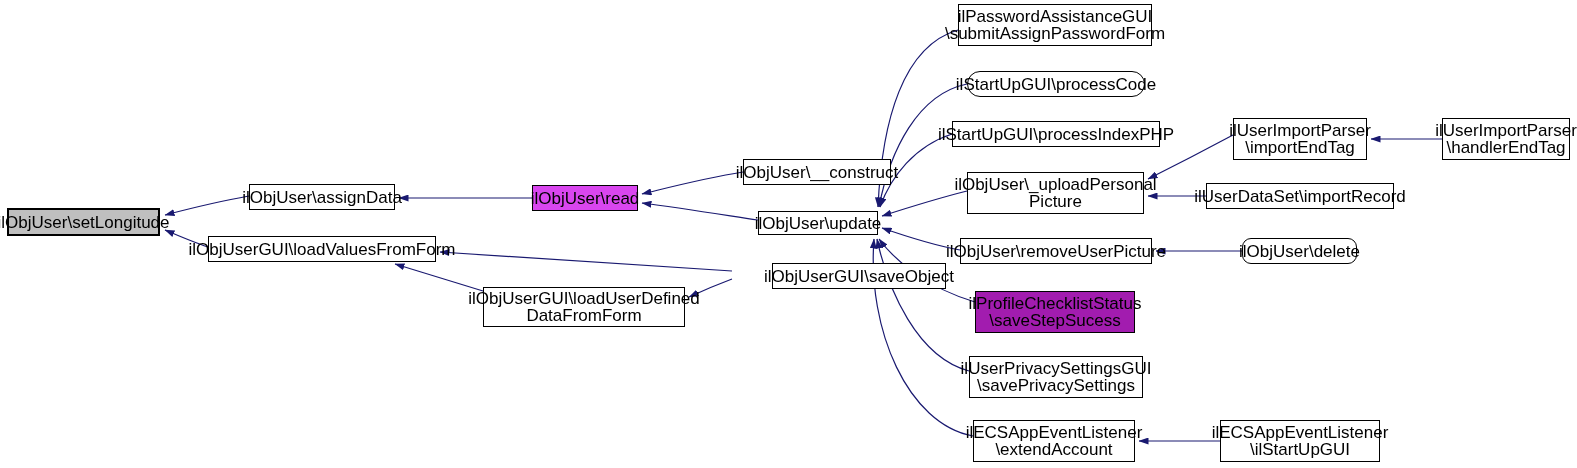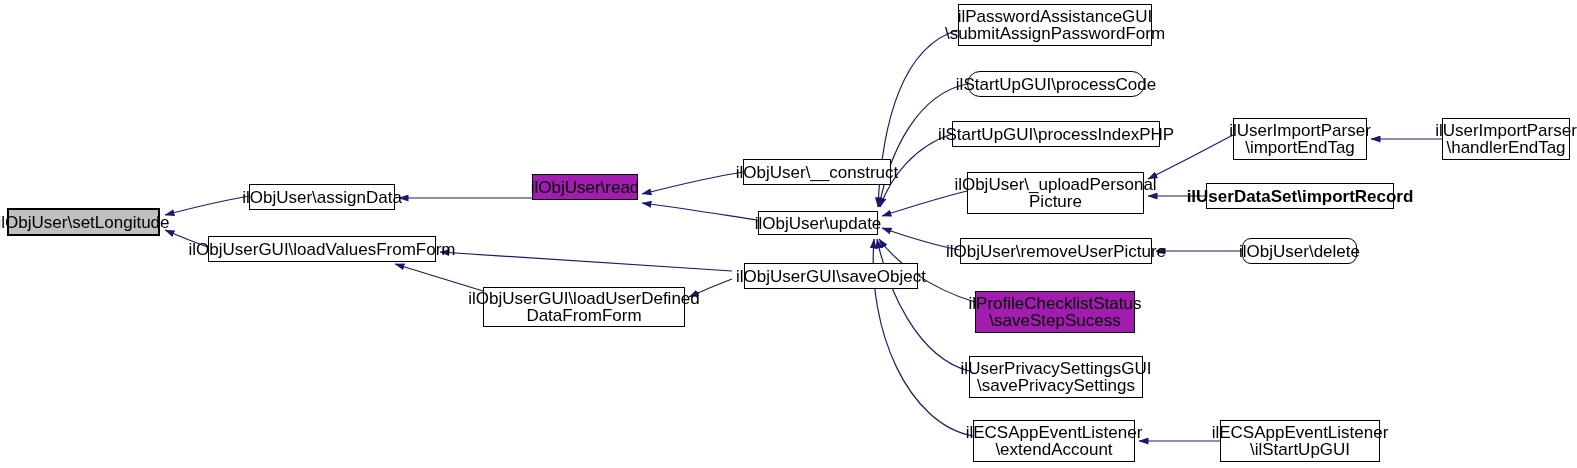--- a/index.html
+++ b/index.html
@@ -82,30 +82,30 @@
     </svg>
 <div class="node highlight" style="left: 7px; top: 208px; width: 153px; height: 28px; background: rgb(191, 191, 191);">
       <span>ilObjUser\setLongitude</span>
     </div>
     <div class="node" style="left: 249px; top: 184px; width: 146px; height: 26px; border-color: rgb(0, 0, 0); background: rgb(255, 255, 255);">
       <span>ilObjUser\assignData</span>
     </div>
     <div class="node" style="left: 208px; top: 236px; width: 228px; height: 26px; border-color: rgb(0, 0, 0); background: rgb(255, 255, 255);">
       <span>ilObjUserGUI\loadValuesFromForm</span>
     </div>
-    <div class="node" style="left: 532px; top: 174px; width: 106px; height: 26px; border-color: rgb(0, 0, 0); background: #a21caf;">
+    <div class="node" style="left: 532px; top: 185px; width: 106px; height: 26px; border-color: rgb(0, 0, 0); background: #d946ef;">
       <span>ilObjUser\read</span>
     </div>
     <div class="node" style="left: 743px; top: 159px; width: 148px; height: 26px; border-color: rgb(0, 0, 0); background: rgb(255, 255, 255);">
       <span>ilObjUser\__construct</span>
     </div>
     <div class="node" style="left: 758px; top: 211px; width: 120px; height: 24px; border-color: rgb(0, 0, 0); background: rgb(255, 255, 255);">
       <span>ilObjUser\update</span>
     </div>
-    <div class="node" style="left: 744px; top: 263px; width: 174px; height: 26px; border-color: rgb(0, 0, 0); background: rgb(255, 255, 255);">
+    <div class="node" style="left: 772px; top: 263px; width: 174px; height: 26px; border-color: rgb(0, 0, 0); background: rgb(255, 255, 255);">
       <span>ilObjUserGUI\saveObject</span>
     </div>
     <div class="node" style="left: 483px; top: 287px; width: 202px; height: 40px; border-color: rgb(0, 0, 0); background: rgb(255, 255, 255);">
       <span>ilObjUserGUI\loadUserDefined</span>
       <span>DataFromForm</span>
     </div>
     <div class="node" style="left: 958px; top: 4px; width: 194px; height: 42px; border-color: rgb(0, 0, 0); background: rgb(255, 255, 255);">
       <span>ilPasswordAssistanceGUI</span>
       <span>\submitAssignPasswordForm</span>
     </div>
@@ -120,21 +120,21 @@
       <span>\importEndTag</span>
     </div>
     <div class="node" style="left: 1442px; top: 118px; width: 128px; height: 42px; border-color: rgb(0, 0, 0); background: rgb(255, 255, 255);">
       <span>ilUserImportParser</span>
       <span>\handlerEndTag</span>
     </div>
     <div class="node" style="left: 967px; top: 172px; width: 177px; height: 42px; border-color: rgb(0, 0, 0); background: rgb(255, 255, 255);">
       <span>ilObjUser\_uploadPersonal</span>
       <span>Picture</span>
     </div>
-    <div class="node" style="left: 1206px; top: 183px; width: 188px; height: 26px; border-color: rgb(0, 0, 0); background: rgb(255, 255, 255); font-weight: bold;">
+    <div class="node" style="left: 1206px; top: 183px; width: 188px; height: 26px; border-color: rgb(0, 0, 0); background: rgb(255, 255, 255);">
       <span>ilUserDataSet\importRecord</span>
     </div>
     <div class="node" style="left: 960px; top: 238px; width: 192px; height: 26px; border-color: rgb(0, 0, 0); background: rgb(255, 255, 255);">
       <span>ilObjUser\removeUserPicture</span>
     </div>
     <div class="node" style="left: 1242px; top: 238px; width: 115px; height: 26px; border-color: rgb(0, 0, 0); background: rgb(255, 255, 255); border-radius: 9px;">
       <span>ilObjUser\delete</span>
     </div>
     <div class="node" style="left: 975px; top: 291px; width: 160px; height: 42px; border-color: rgb(0, 0, 0); background: #a21caf;">
       <span>ilProfileChecklistStatus</span>

